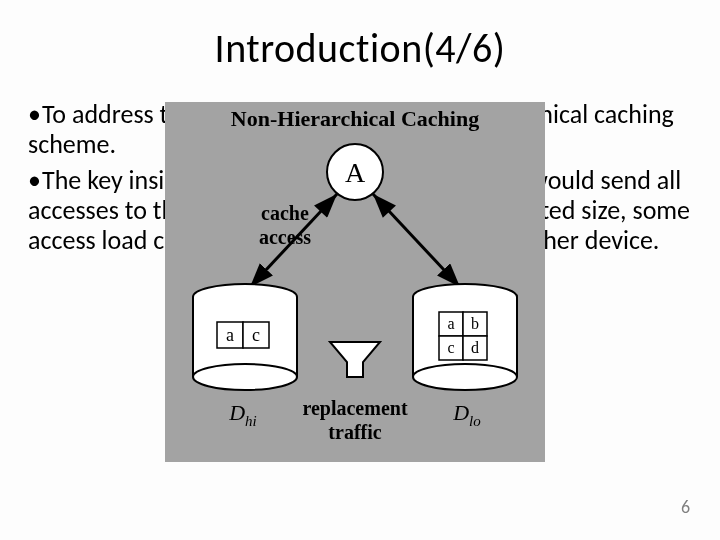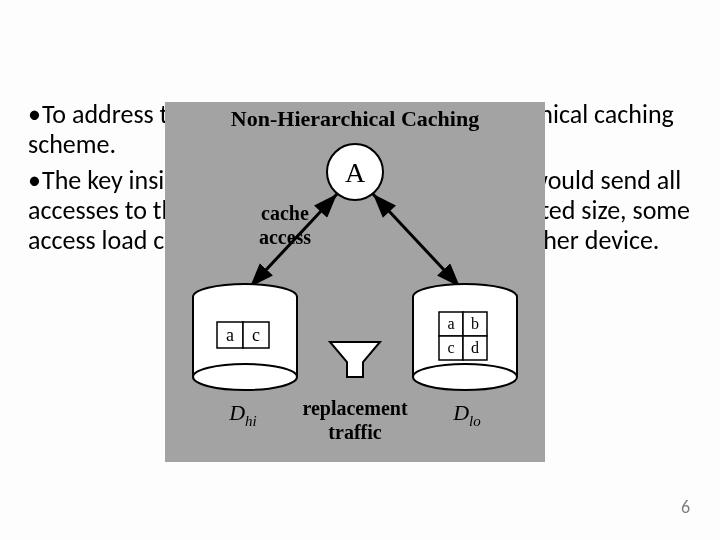--- a/index.html
+++ b/index.html
@@ -81,20 +81,21 @@
   }
   .cell {
     font-family: "Times New Roman", serif;
   }
 </style>
 </head>
 <body>
 
 <div class="slide">
 
+  <div class="title">Introduction(4/6)</div>
 
   <div class="bullets">
     <div class="b">
       <span class="dot">•</span><span>To address this issue, we propose a non-hierarchical caching scheme.</span>
     </div>
     <div class="b">
       <span class="dot">•</span><span>The key insight is that whereas classic caching would send all accesses to the performance device that has limited size, some access load can be dynamically offloaded to another device.</span>
     </div>
   </div>
 

